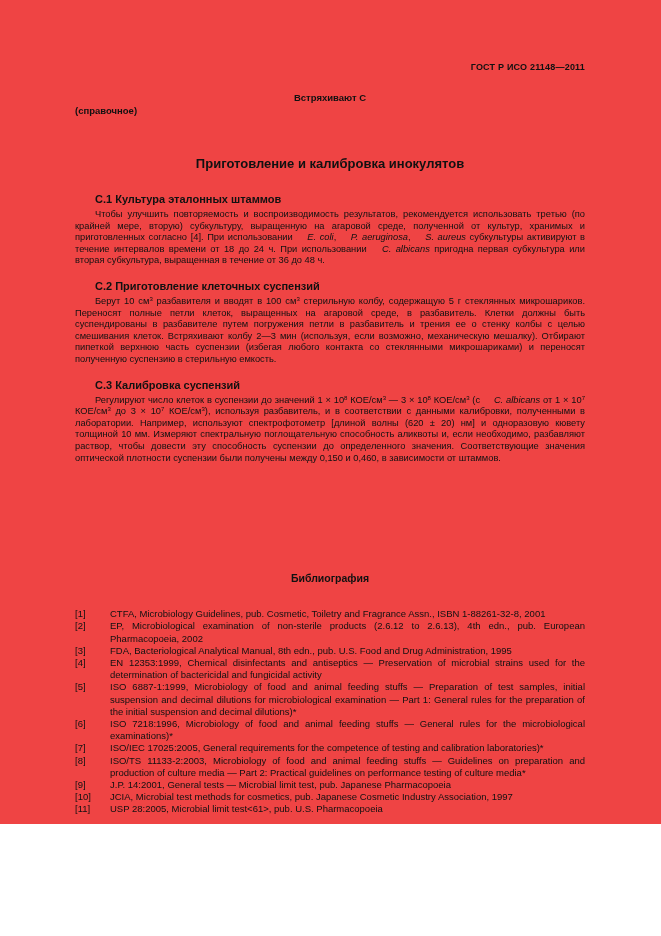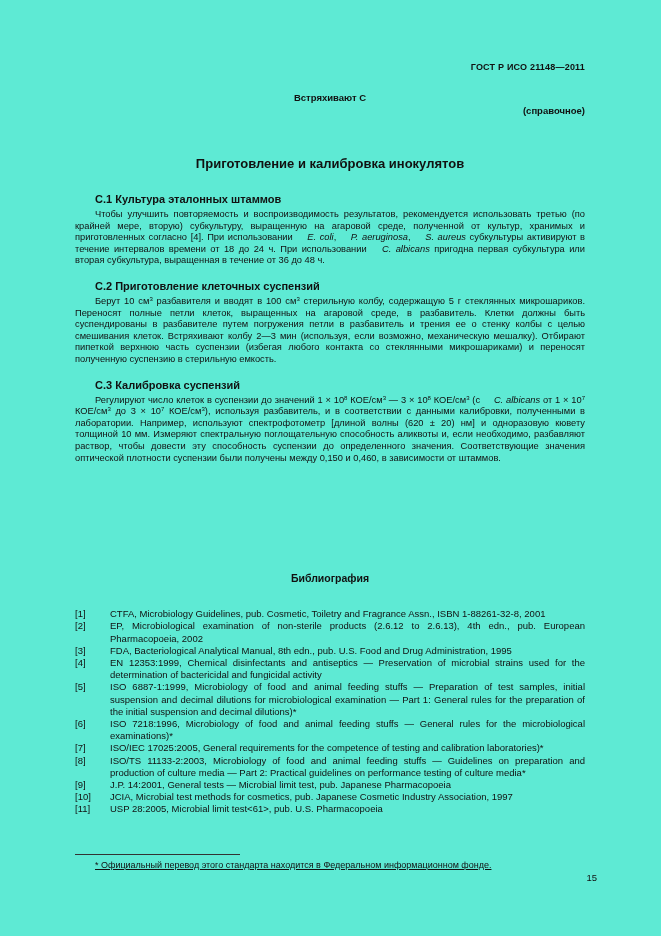--- a/index.html
+++ b/index.html
@@ -5,39 +5,39 @@
   * { margin: 0; padding: 0; box-sizing: border-box; }
   html, body { background: #ffffff; }
   body {
     font-family: "Liberation Sans", sans-serif;
     color: #111111;
     -webkit-font-smoothing: antialiased;
   }
   .page {
     position: relative;
     width: 661px;
-    height: 936px;
-    background: #5eead4;
+    height: 824px;
+    background: #ef4444;
     padding: 62px 76px 0 75px;
     overflow: hidden;
   }
   .header {
     text-align: right;
     font-size: 9px;
     font-weight: bold;
     letter-spacing: 0.2px;
   }
   .appendix-label {
     text-align: center;
     font-size: 9.5px;
     font-weight: bold;
     margin-top: 20px;
   }
   .appendix-sublabel {
-    text-align: right;
+    text-align: left;
     font-size: 9.5px;
     font-weight: bold;
     margin-top: 2px;
   }
   .doc-title {
     text-align: center;
     font-size: 13px;
     font-weight: bold;
     margin-top: 40px;
   }

